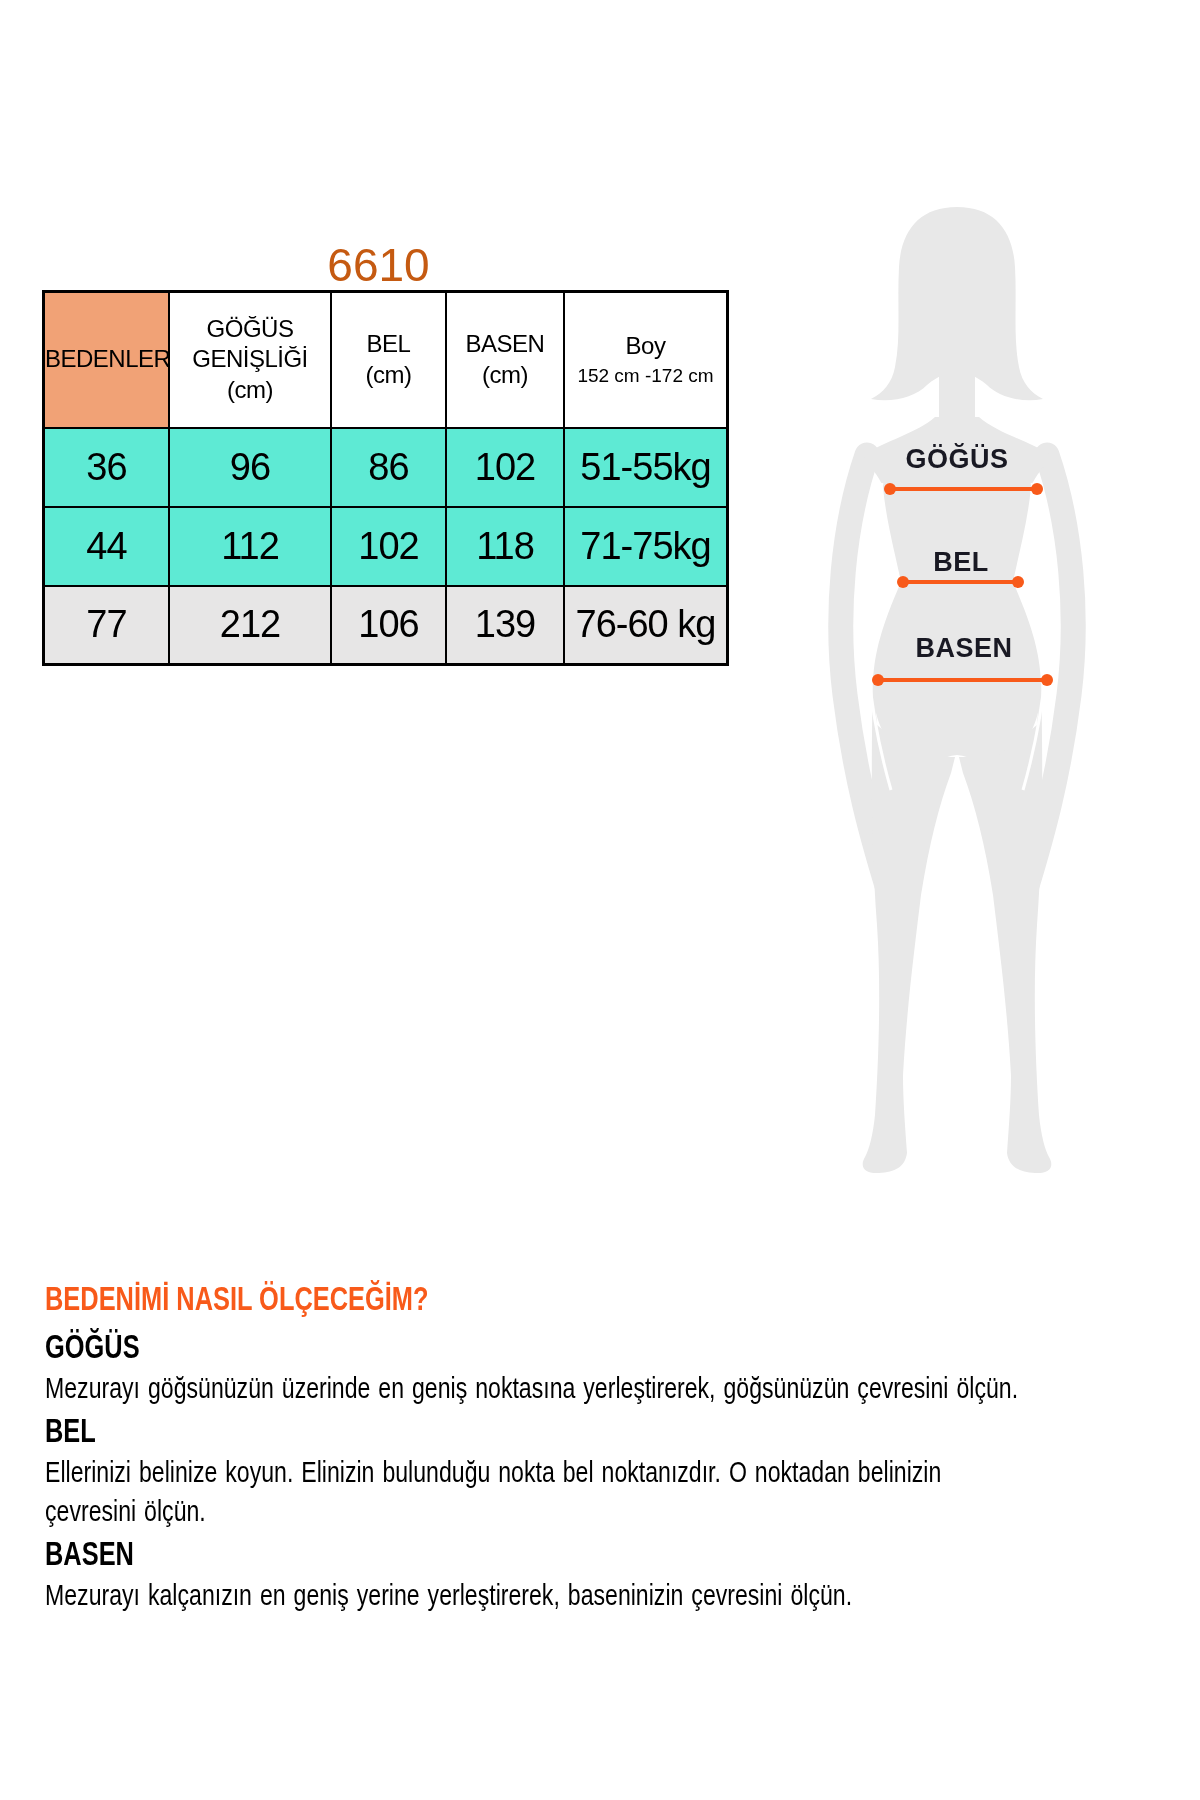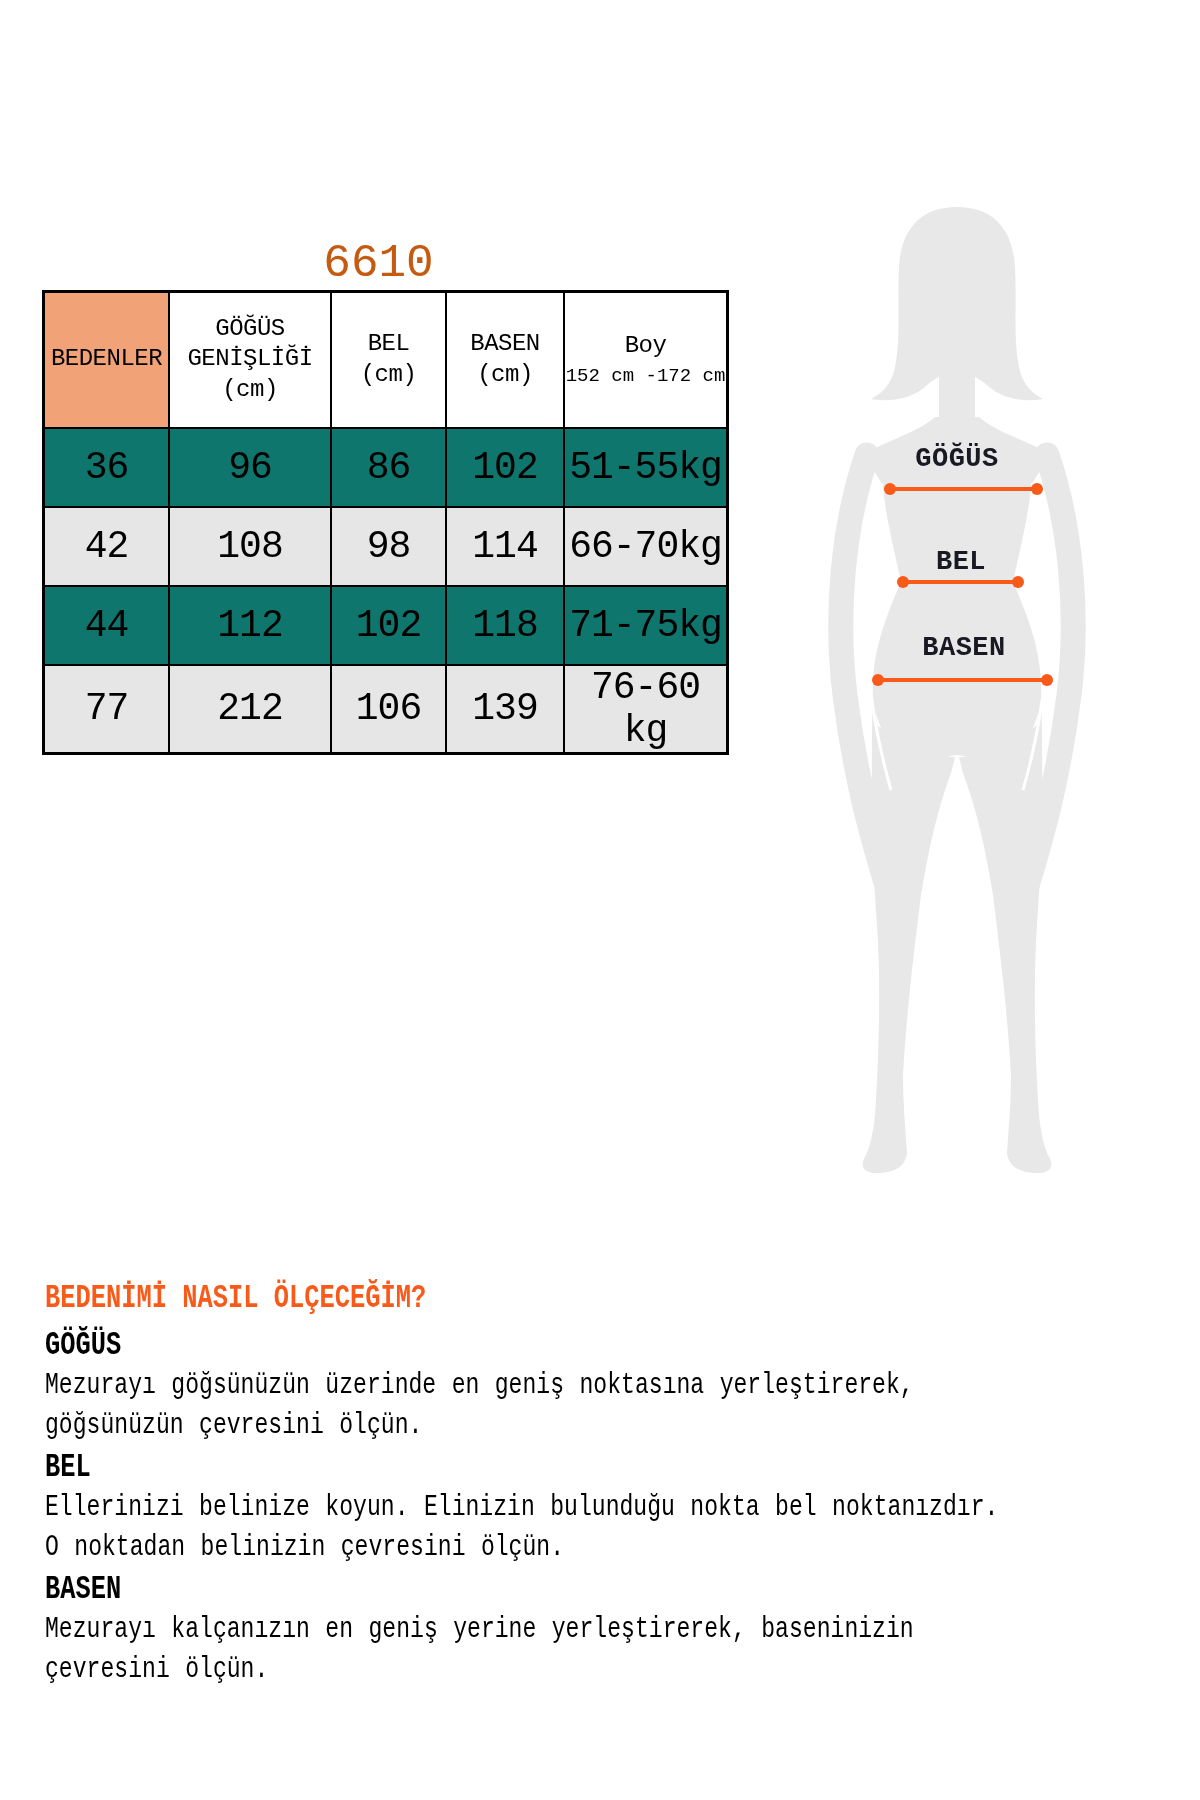--- a/index.html
+++ b/index.html
@@ -1,18 +1,18 @@
 <!DOCTYPE html>
 <html style="--accent-orange: #C55A11; --bright-orange: #F85A1A; --header-cell-bg: #F1A276; --stripe-gray: #E7E6E6; --silhouette-gray: #E8E8E8;"><head>
 <meta charset="utf-8">
 <style>
   html,body{margin:0;padding:0;background:#ffffff;}
   #page{
     position:relative;width:1200px;height:1800px;background:#fff;overflow:hidden;
-    font-family:Liberation Mono, monospace;color:#000;
+    font-family:Liberation Sans, sans-serif;color:#000;
   }
   
   .model-title{
     position:absolute;left:42px;top:238px;width:673px;height:48px;
     text-align:center;font-size:46px;font-weight:500;letter-spacing:0px;
     color:var(--accent-orange,#C55A11);
   }
   
   .size-table-wrap{position:absolute;left:42px;top:290px;}
   table.size-table{
@@ -24,21 +24,21 @@
     padding:0;overflow:hidden;
   }
   table.size-table tr.head-row{height:136px;}
   table.size-table tr.body-row{height:79px;}
   th.hcell{
     font-size:24px;font-weight:500;line-height:1.28;letter-spacing:-0.5px;
     white-space:pre-line;background:#fff;
   }
   th.hcell.first{background:var(--header-cell-bg,#F1A276);}
   th.hcell .sub{display:block;font-size:19px;font-weight:400;letter-spacing:0;margin-top:2px;text-align:center;}
-  td.dcell{font-size:38px;font-weight:400;background:#0f766e;letter-spacing:-1px;}
+  td.dcell{font-size:38px;font-weight:400;background:#5eead4;letter-spacing:-1px;}
   tr.stripe td.dcell{background:var(--stripe-gray,#E7E6E6);}
   
   .figure-svg{position:absolute;left:767px;top:205px;width:380px;height:970px;}
   .fig-label{
     position:absolute;width:200px;text-align:center;
     font-size:27px;font-weight:bold;letter-spacing:0.5px;color:#191923;
   }
   #gogus-label{left:857px;top:444px;}
   #bel-label{left:861px;top:547px;}
   #basen-label{left:864px;top:633px;}
@@ -77,27 +77,20 @@
           <span>Boy</span>
           <span class="sub">152 cm -172 cm</span>
         </th>
       </tr>
       <tr class="body-row">
         <td class="dcell">36</td>
         <td class="dcell">96</td>
         <td class="dcell">86</td>
         <td class="dcell">102</td>
         <td class="dcell">51-55kg</td>
-      </tr>
-      <tr class="body-row stripe">
-        <td class="dcell">42</td>
-        <td class="dcell">108</td>
-        <td class="dcell">98</td>
-        <td class="dcell">114</td>
-        <td class="dcell">66-70kg</td>
       </tr>
       <tr class="body-row">
         <td class="dcell">44</td>
         <td class="dcell">112</td>
         <td class="dcell">102</td>
         <td class="dcell">118</td>
         <td class="dcell">71-75kg</td>
       </tr>
       <tr class="body-row stripe">
         <td class="dcell">77</td>

